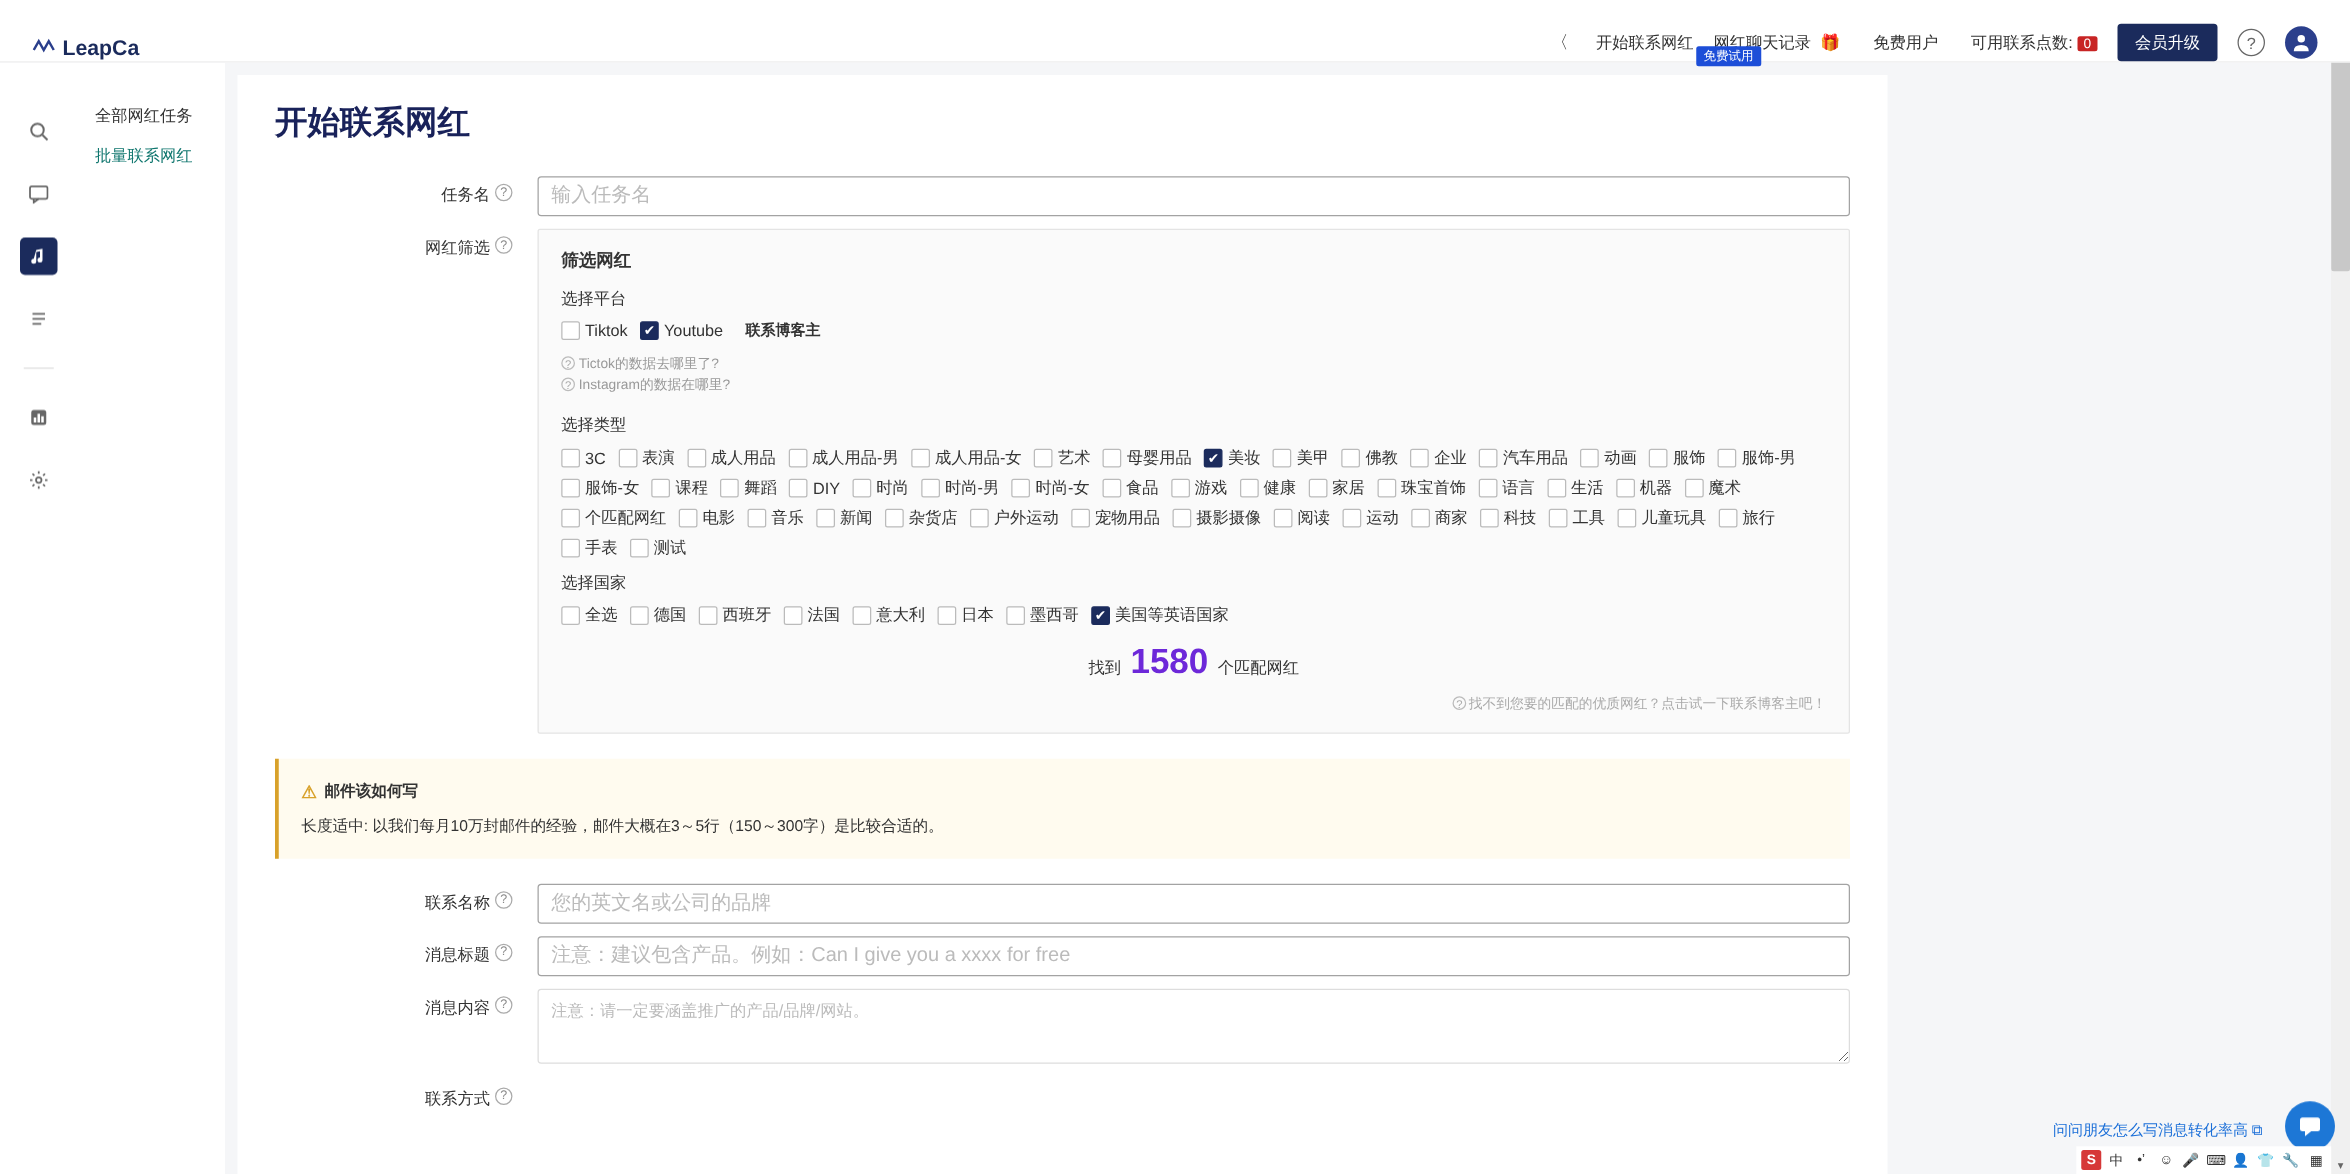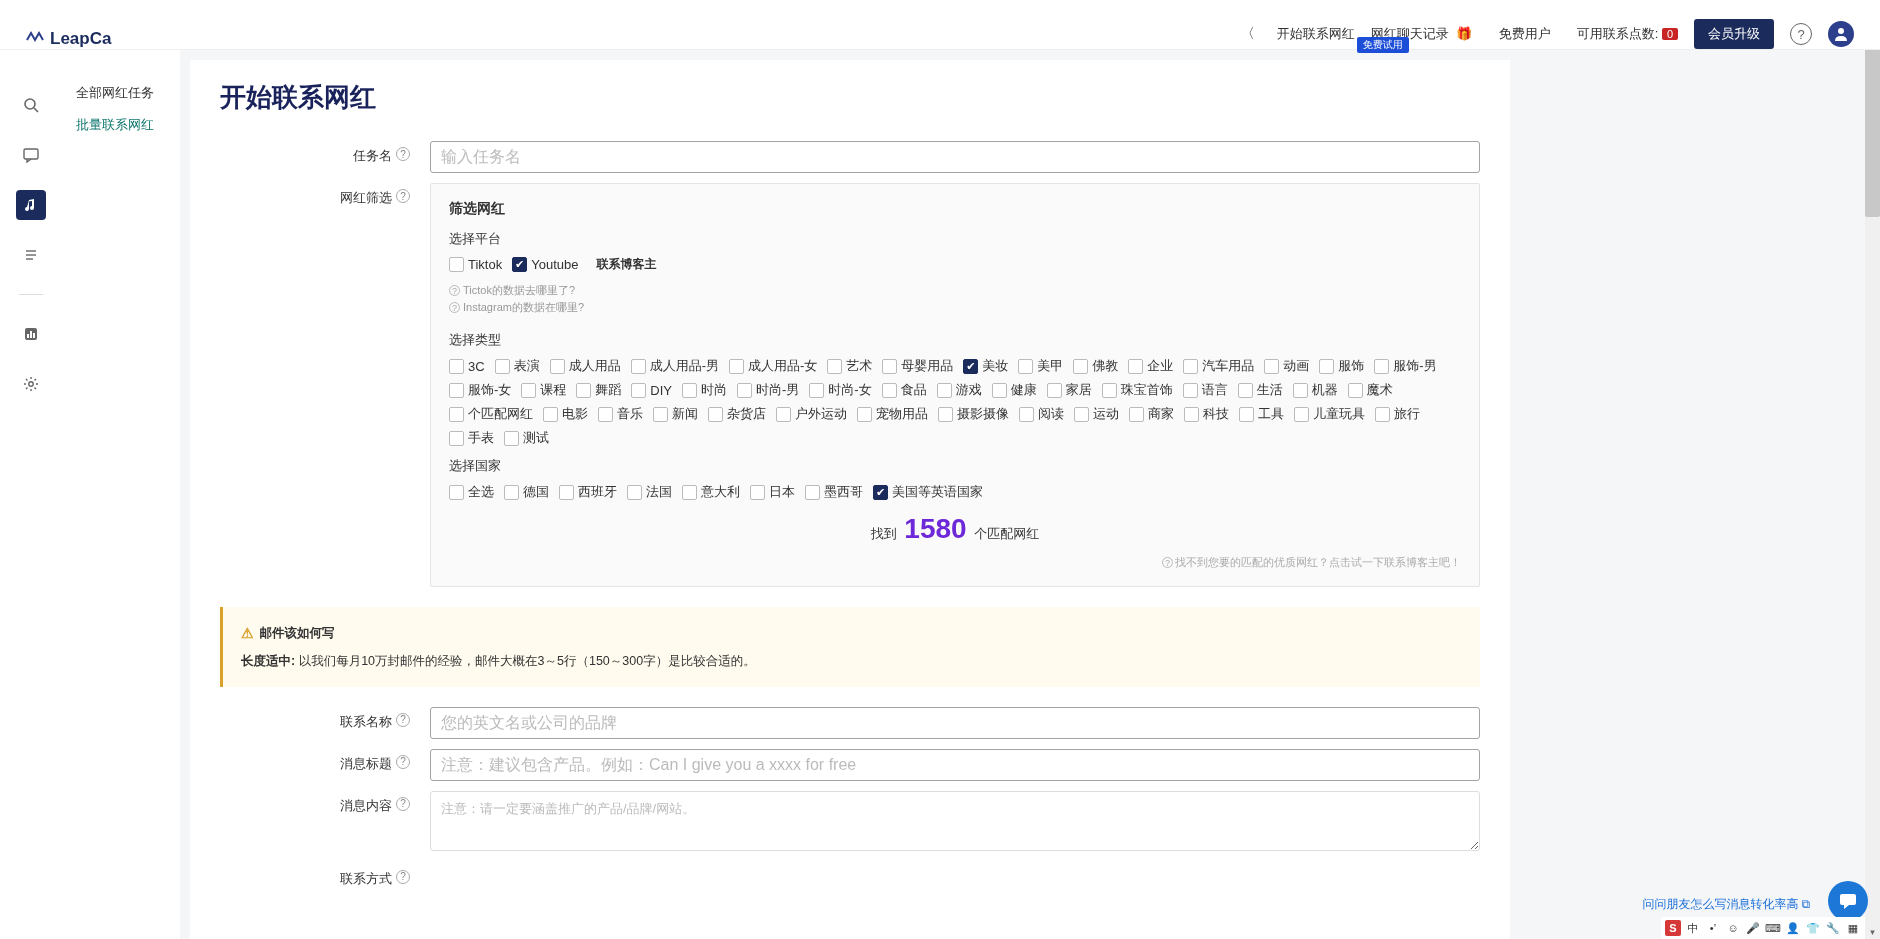--- a/index.html
+++ b/index.html
@@ -42,21 +42,21 @@
 .contact-blogger{font-size:12px;color:#333;margin-left:8px;font-weight:600}
 .faq-line{font-size:11px;color:#999;margin:2px 0}
 .faq-q{display:inline-block;width:11px;height:11px;border:1px solid #bbb;border-radius:50%;font-size:9px;text-align:center;line-height:10px;color:#aaa;margin-right:3px}
 .found-row{text-align:center;margin-top:12px;font-size:13px}
 .found-num{font-size:28px;font-weight:600;color:#6d28d9;margin:0 4px}
 .hint-right{text-align:right;font-size:11px;color:#aaa;margin-top:10px}
 .hint-q{display:inline-block;width:11px;height:11px;border:1px solid #bbb;border-radius:50%;font-size:9px;text-align:center;line-height:10px;color:#aaa;margin-right:2px}
 .warn-box{border-left:3px solid #d8a12a;background:#fffbef;padding:14px 18px;margin:20px 0;font-size:12.5px;line-height:1.8}
 .warn-title{font-weight:600;margin-bottom:4px;display:flex;align-items:center;gap:6px}
 .warn-ic{color:#d8a12a;font-size:14px}
-.warn-strong{font-weight:700}
+.warn-strong{font-weight:400}
 .txt-area{width:100%;border:1px solid #ddd;padding:8px 10px;border-radius:3px;font-size:13px;min-height:60px;resize:vertical;background:#fff}
 .txt-area::placeholder{color:#bbb}
 .footer-link{position:fixed;bottom:26px;right:70px;font-size:12px;color:#1b6fd8}
 .ext-ic{display:inline-block;margin-left:3px}
 .chat-bubble{position:fixed;bottom:18px;right:12px;width:40px;height:40px;background:#1d77d6;border-radius:50%;display:flex;align-items:center;justify-content:center;color:#fff}
 .scrollbar{position:fixed;top:0;right:0;width:15px;height:100%;background:#f0f0f0}
 .scrollbar-thumb{position:absolute;top:17px;width:100%;height:200px;background:#c8c8c8;border-radius:2px}
 .scroll-arrow{position:absolute;width:100%;height:15px;display:flex;align-items:center;justify-content:center;font-size:9px;color:#666}
 .taskbar-ime{position:fixed;bottom:0;right:15px;height:22px;display:flex;align-items:center;gap:4px;background:#fff;padding:0 4px;font-size:11px}
 .ime-ic{width:16px;height:16px;display:flex;align-items:center;justify-content:center;font-size:11px}

